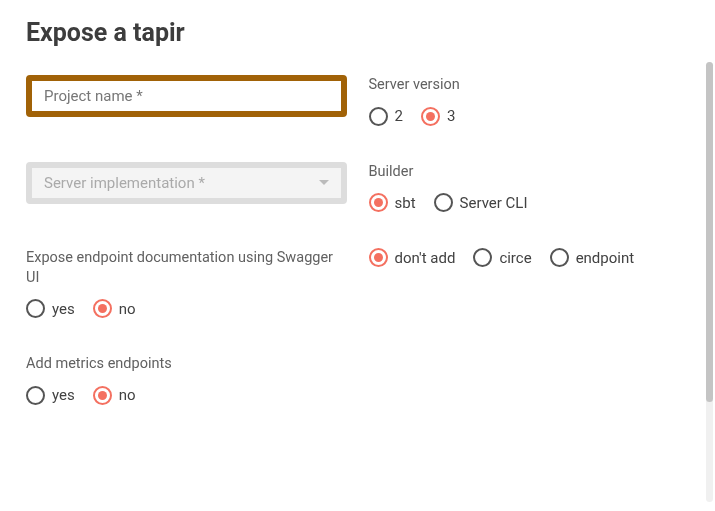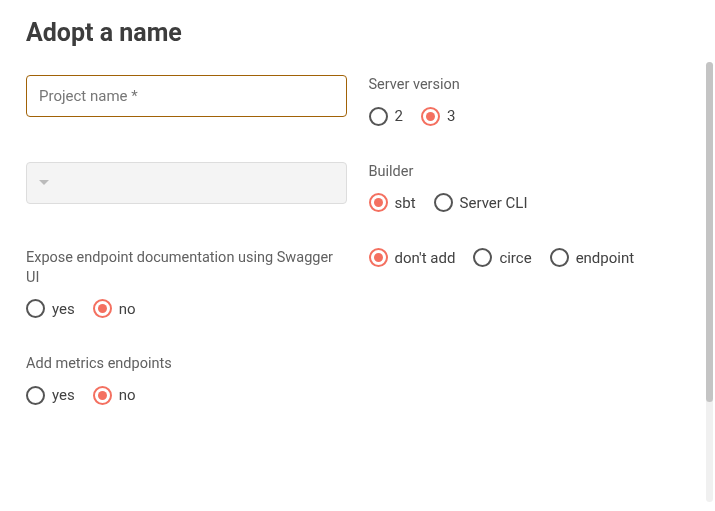--- a/index.html
+++ b/index.html
@@ -28,21 +28,21 @@
   grid-template-columns: 1fr 1fr;
   column-gap: 22px;
   row-gap: 36px;
 }
 .field {
   display: flex;
   flex-direction: column;
 }
 .input {
   height: 42px;
-  border: 1px solid #a16207;
+  border: 6px solid #a16207;
   border-radius: 4px;
   padding: 0 12px;
   display: flex;
   align-items: center;
   justify-content: space-between;
   color: #777;
   font-size: 15px;
   background: #fff;
 }
 .input.disabled {
@@ -109,21 +109,21 @@
   width: 100%;
   height: 340px;
   background: #c4c4c4;
   border-radius: 4px;
 }
 </style>
 </head>
 <body>
 
 <div class="page">
-  <h1>Adopt a name</h1>
+  <h1>Expose a tapir</h1>
 
   <div class="grid">
 
     <div class="field">
       <div class="input">
         <span>Project name *</span>
       </div>
     </div>
 
     <div class="field">
@@ -137,20 +137,21 @@
           <span class="radio-outer">
               <span class="radio-inner"></span>
             </span>
           <span class="radio-label">3</span>
         </div>
       </div>
     </div>
 
     <div class="field">
       <div class="input disabled">
+        <span>Server implementation *</span>
         <svg class="chevron" width="10" height="6" viewBox="0 0 10 6">
             <path d="M0 0 L5 5 L10 0 Z" fill="#bbb"></path>
           </svg>
       </div>
     </div>
     <div class="field">
       <div class="label">Builder</div>
       <div class="radio-row">
         <div class="radio selected">
           <span class="radio-outer">

